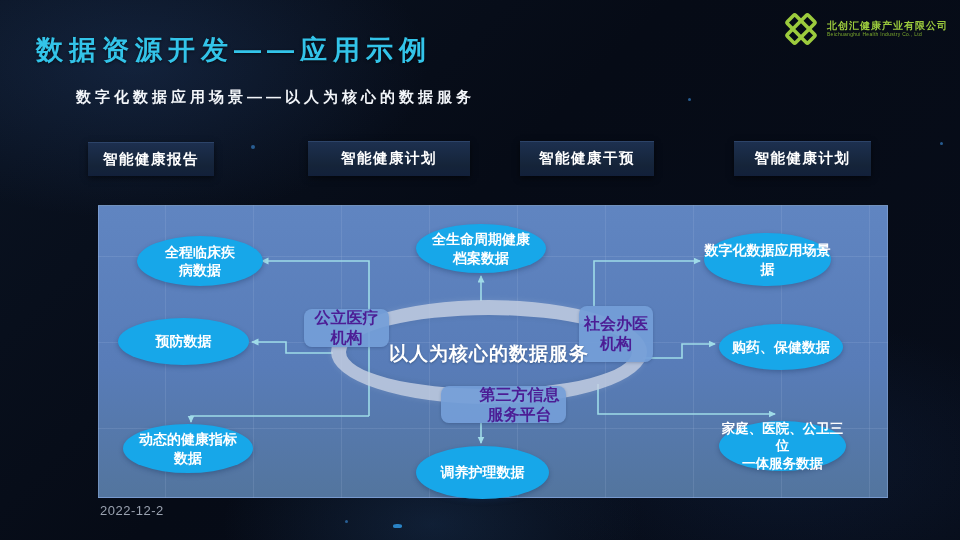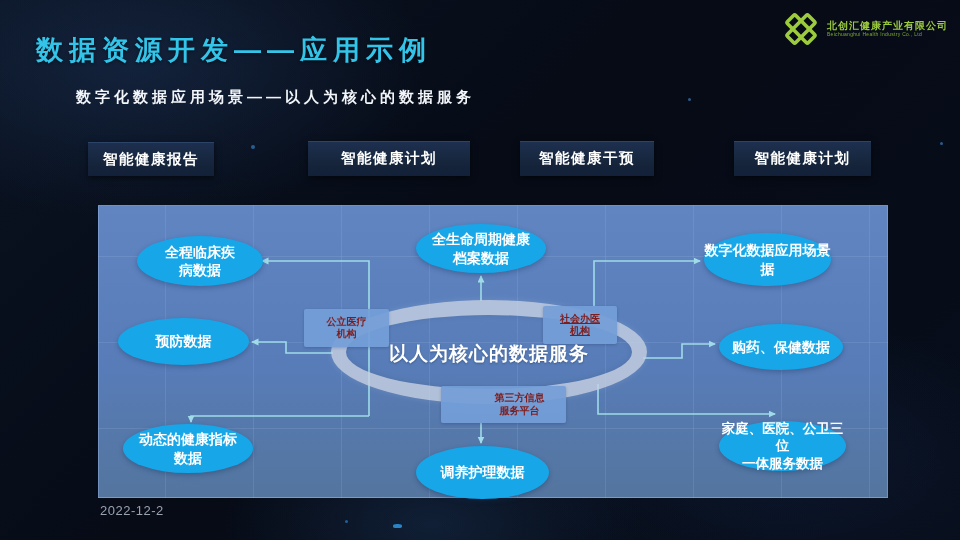--- a/index.html
+++ b/index.html
@@ -46,23 +46,23 @@
   .conn{position:absolute;left:0;top:0;width:790px;height:293px;z-index:2;}
 
   .ring{position:absolute;left:232px;top:94px;width:286px;height:74px;
     border:15px solid rgba(198,208,226,.82);border-radius:50%;z-index:3;
     box-shadow:0 0 6px rgba(255,255,255,.12), inset 0 0 6px rgba(0,0,0,.08);}
 
   .hub-text{position:absolute;left:232px;top:135px;width:316px;text-align:center;
     font-size:19px;font-weight:700;color:#fff;letter-spacing:1px;z-index:5;
     text-shadow:0 1px 2px rgba(30,60,100,.5);}
 
-  .tag{position:absolute;background:rgba(116,158,216,.92);border-radius:2px;z-index:4;
+  .tag{position:absolute;background:rgba(116,158,216,.92);border-radius:8px;z-index:4;
     display:flex;align-items:center;justify-content:center;text-align:center;
-    color:#7f1d1d;font-weight:700;font-size:10px;line-height:1.22;white-space:pre-line;
+    color:#4c1d95;font-weight:700;font-size:16px;line-height:1.22;white-space:pre-line;
     box-shadow:0 1px 3px rgba(20,40,80,.25);}
 
   .node{position:absolute;background:#17a7e9;border-radius:50%;z-index:4;
     display:flex;align-items:center;justify-content:center;text-align:center;
     color:#fff;font-weight:700;font-size:14px;line-height:1.3;
     box-shadow:0 2px 5px rgba(20,50,90,.35);}
   .node span{display:block;width:118%;margin-left:0;white-space:pre-line;}
 
   .date{position:absolute;left:100px;top:503px;font-size:13px;color:#9aa2b0;letter-spacing:.5px;}
 </style>
@@ -126,21 +126,21 @@
         <polyline points="544,152 583,152 583,138 616,138" marker-end="url(#arw)"></polyline>
         <polyline points="499,178 499,208 676,208" marker-end="url(#arw)"></polyline>
       </g>
     </svg>
 
     <div class="ring"></div>
     <div class="hub-text">以人为核心的数据服务</div>
 
     <div class="tag" style="left:205px;top:103px;width:85px;height:38px;">公立医疗
 机构</div>
-    <div class="tag" style="left:444px;top:100px;width:74px;height:38px;text-decoration:underline;">社会办医
+    <div class="tag" style="left:480px;top:100px;width:74px;height:56px;">社会办医
 机构</div>
     <div class="tag" style="left:342px;top:180px;width:93px;height:37px;padding-left:32px;">第三方信息
 服务平台</div>
 
     <div class="node" style="left:38px;top:30px;width:126px;height:50px;">
         <span>全程临床疾
 病数据</span>
       </div>
     <div class="node" style="left:19px;top:112px;width:131px;height:47px;justify-content:center;">
         <span>预防数据</span>

